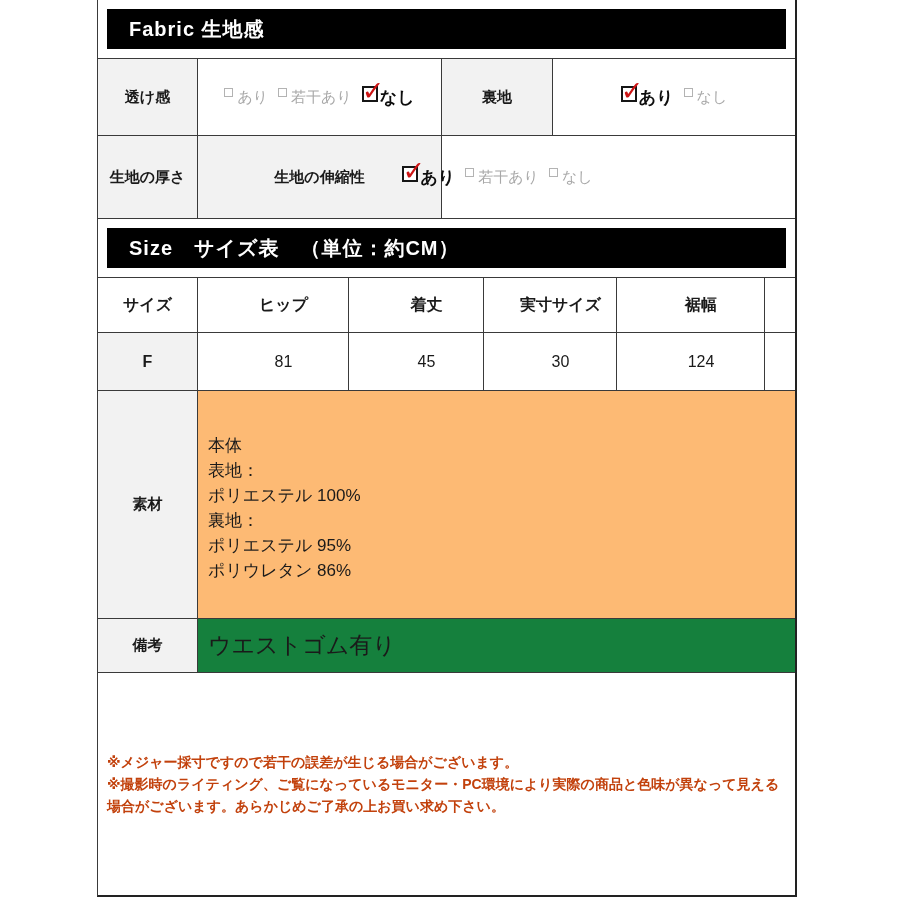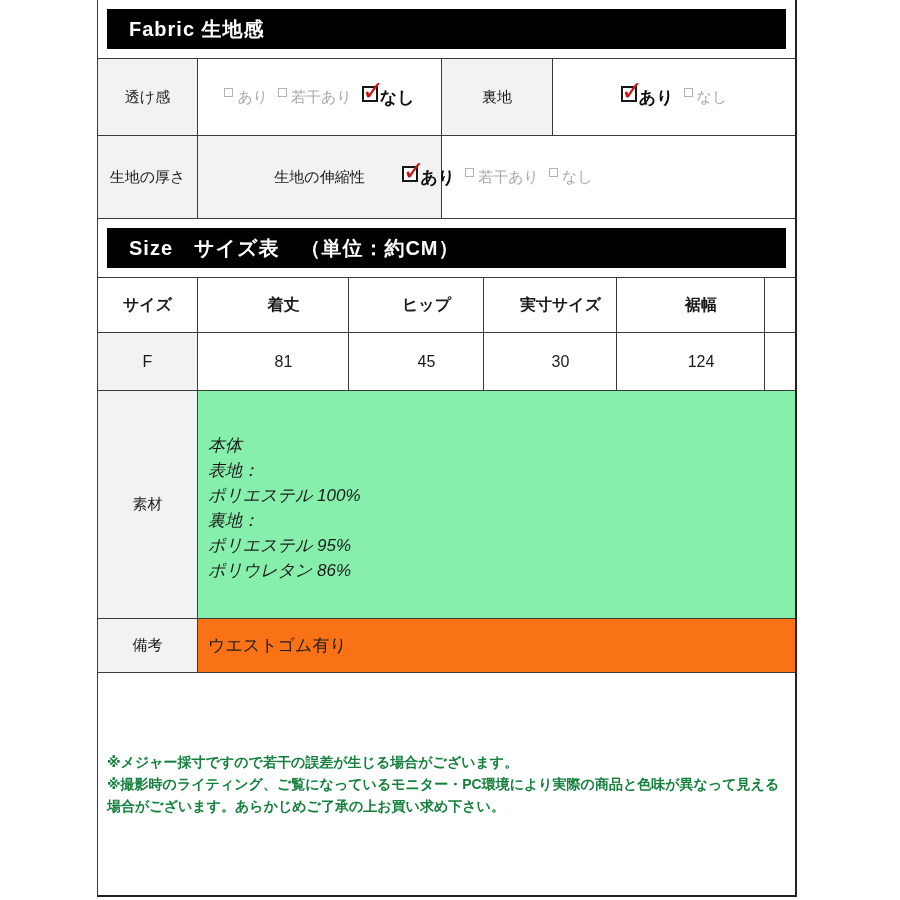--- a/index.html
+++ b/index.html
@@ -36,21 +36,21 @@
   }
   
   .fabric-row{display:grid;grid-template-columns:100px 244px 111px 1fr;}
   #fabric-row-1{height:77px;}
   #fabric-row-2{height:83px;}
   .cell{min-width:0;}
   .cell.bordered{border-right:1px solid var(--border);}
   .label-cell{
     background:var(--label_cell_bg);
     display:flex;align-items:center;justify-content:center;
-    font-weight:normal;font-size:15px;white-space:nowrap;
+    font-weight:bold;font-size:15px;white-space:nowrap;
   }
   .opts-cell{display:flex;align-items:center;justify-content:center;gap:10px;background:#fff;}
   .opt{display:inline-flex;align-items:flex-start;white-space:nowrap;}
   .opt .box{position:relative;display:inline-block;background:#fff;}
   .opt.unchecked .box{width:9px;height:9px;border:1px solid #b3b3b3;margin-right:4px;}
   .opt.unchecked .opt-label{color:var(--muted_text);font-size:15px;}
   .opt.checked .box{width:16px;height:16px;border:2px solid #161616;margin-right:2px;}
   .opt.checked .box::after{
     content:"✓";position:absolute;left:-2px;top:-13px;
     font-size:27px;font-weight:bold;color:var(--check_red);
@@ -59,25 +59,25 @@
   
   .size-row{display:grid;grid-template-columns:100px 130px 114px 112px 127px 1fr;gap:21px;}
   #size-head-row{height:55px;}
   #size-data-row{height:58px;}
   .size-cell{display:flex;align-items:center;justify-content:center;font-size:16px;}
   .size-cell.head{font-weight:bold;background:#fff;}
   
   .two-col{display:grid;grid-template-columns:100px 1fr;}
   #material-row{height:228px;}
   #remarks-row{height:54px;}
-  .mat-content{padding:42px 10px 0 10px;font-size:17px;line-height:25px;background:#86efac;font-style:italic;}
-  .remark-content{display:flex;align-items:center;padding-left:10px;font-size:17px;background:#f97316;}
+  .mat-content{padding:42px 10px 0 10px;font-size:17px;line-height:25px;background:#fdba74;}
+  .remark-content{display:flex;align-items:center;padding-left:10px;font-size:23px;background:#15803d;}
   
   #notes-row{height:223px;display:flex;flex-direction:column;justify-content:center;padding:0 9px;}
-  .note-line{font-size:14px;font-weight:bold;line-height:22px;color:#15803d;}
+  .note-line{font-size:14px;font-weight:bold;line-height:22px;color:#c2410c;}
 </style>
 </head>
 <body>
 
 <div class="sheet">
 
   <div class="row first bar-row" id="fabric-bar-row">
     <div class="black-bar">Fabric 生地感</div>
   </div>
 
@@ -128,22 +128,22 @@
       </span>
     </div>
   </div>
 
   <div class="row bar-row" id="size-bar-row">
     <div class="black-bar">Size　サイズ表　（単位：約CM）</div>
   </div>
 
   <div class="row size-row" id="size-head-row">
     <div class="cell bordered size-cell head label-cell">サイズ</div>
+    <div class="cell bordered size-cell head">ヒップ</div>
     <div class="cell bordered size-cell head">着丈</div>
-    <div class="cell bordered size-cell head">ヒップ</div>
     <div class="cell bordered size-cell head">実寸サイズ</div>
     <div class="cell bordered size-cell head">裾幅</div>
     <div class="cell size-cell head"></div>
   </div>
 
   <div class="row size-row" id="size-data-row">
     <div class="cell bordered size-cell label-cell">F</div>
     <div class="cell bordered size-cell">81</div>
     <div class="cell bordered size-cell">45</div>
     <div class="cell bordered size-cell">30</div>

